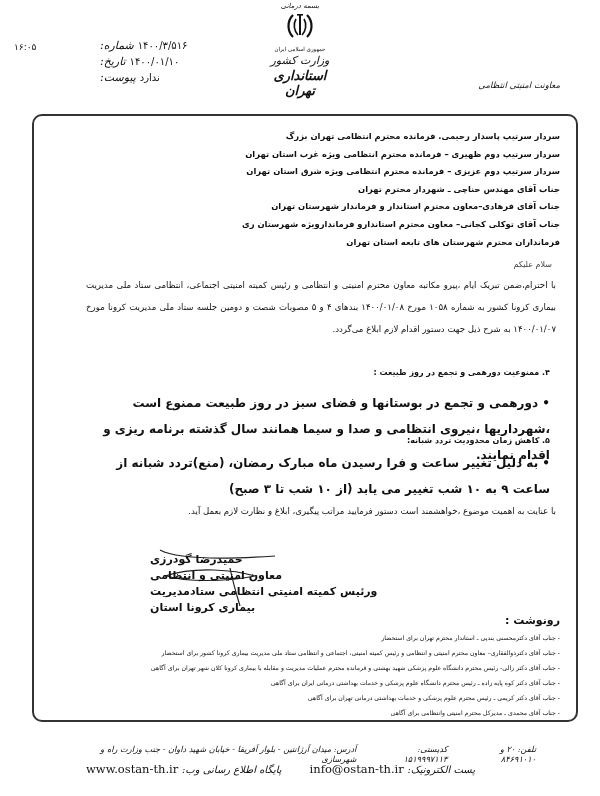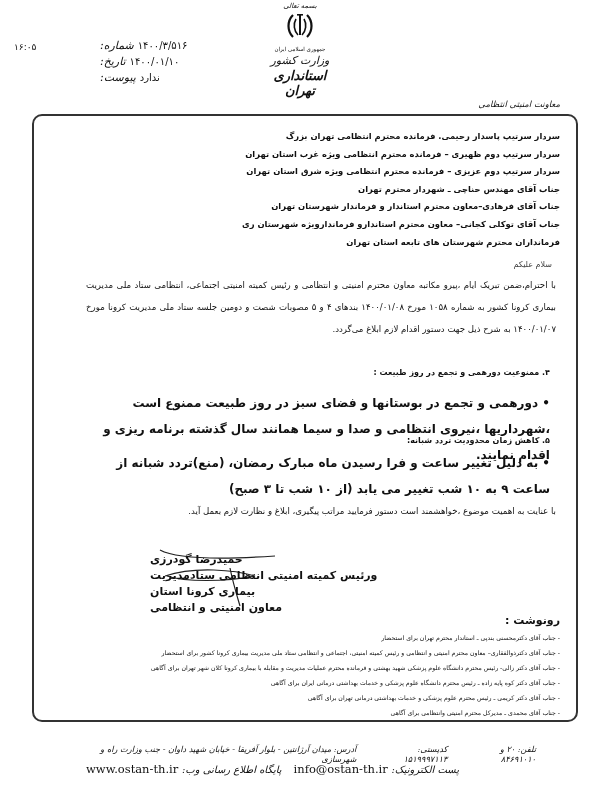--- a/index.html
+++ b/index.html
@@ -11,36 +11,36 @@
   .hdr-meta { left:100px; top:22px; width:145px; font-size:10px; line-height:16px;margin-top:16px; }
   .hdr-meta .row { display:flex; flex-direction:row-reverse; gap:4px; }
   .hdr-meta .lbl { font-family:"DejaVu Serif", serif; font-style:italic; font-size:11px; }
   .side-num { left:14px; top:42px; font-size:9px; }
   .emblem-wrap { left:262px; top:2px; width:76px; text-align:center; }
   .bismillah { font-size:7px; font-style:italic; font-family:"DejaVu Serif", serif; }
   .emblem { width:28px; height:30px; margin:1px auto 0; }
   .republic { font-size:5.5px; margin-top:1px; }
   .ministry { font-size:11px; font-family:"DejaVu Serif", serif; font-style:italic; margin-top:2px;text-align:center; }
   .governorate { font-size:13px; font-family:"DejaVu Serif", serif; font-style:italic; font-weight:bold; margin-top:1px; }
-  .dept { left:440px; top:99px; width:120px; font-size:8.5px; font-family:"DejaVu Serif", serif; font-style:italic; text-align:right; }
+  .dept { left:440px; top:80px; width:120px; font-size:8.5px; font-family:"DejaVu Serif", serif; font-style:italic; text-align:right; }
   
   .frame { left:32px; top:114px; width:546px; height:608px; border:2px solid #333; border-radius:10px; box-sizing:border-box; }
   .recips { top:128px; right:40px; font-size:8.4px; font-weight:bold; line-height:17.6px; text-align:right; }
   .greeting { top:260px; right:48px; font-size:8px; color:#444; }
   .para { top:274px; right:44px; width:470px; font-size:8.6px; line-height:22px; text-align:justify; text-align-last:right; }
   .item-h { font-size:8px; font-weight:bold; right:50px; text-align:right; }
   .bullet { font-size:12px; font-weight:bold; right:50px; width:470px; line-height:26px; }
   .closing { top:500px; right:44px; width:470px; font-size:8.6px; line-height:22px; }
   .sig { left:150px; top:552px; width:260px; font-size:11px; font-weight:bold; text-align:left; line-height:16px; }
   .sig-scribble { left:155px; top:548px; width:130px; height:60px; }
   .cc-title { top:614px; right:40px; font-size:11px; font-weight:bold; }
   .cc-list { top:630px; right:40px; width:520px; font-size:6.2px; line-height:15px; text-align:right; }
   .cc-list div::before { content:"-  "; }
   .footer1 { top:744px; left:76px; width:460px; font-size:8.2px; font-family:"DejaVu Serif", serif; font-style:italic; display:flex; flex-direction:row-reverse; gap:18px; }
-  .footer2 { top:762px; left:86px; width:420px; font-size:11.5px; font-family:"DejaVu Serif", serif; display:flex; flex-direction:row-reverse; gap:12px; }
+  .footer2 { top:762px; left:86px; width:420px; font-size:11.5px; font-family:"DejaVu Serif", serif; display:flex; flex-direction:row-reverse; gap:28px; }
   .footer2 .lbl { font-style:italic; font-size:10px; }
 </style>
 </head>
 <body>
 
 <div class="abs hdr-meta rtl">
   <div class="row">
     <span class="lbl">شماره:</span>
     <span>۱۴۰۰/۳/۵۱۶</span>
   </div>
@@ -49,21 +49,21 @@
     <span>۱۴۰۰/۰۱/۱۰</span>
   </div>
   <div class="row">
     <span class="lbl">پیوست:</span>
     <span>ندارد</span>
   </div>
 </div>
 <div class="abs side-num">۱۶:۰۵</div>
 
 <div class="abs emblem-wrap rtl">
-  <div class="bismillah">بسمه تعالی</div>
+  <div class="bismillah">بسمه درمانی</div>
   <svg class="emblem" viewBox="0 0 28 30">
     <path d="M7 4 C1 10 1 20 7 26" fill="none" stroke="#111" stroke-width="2.2"></path>
     <path d="M21 4 C27 10 27 20 21 26" fill="none" stroke="#111" stroke-width="2.2"></path>
     <path d="M10 8 C7 13 8 20 12 24 M18 8 C21 13 20 20 16 24" fill="none" stroke="#111" stroke-width="1.6"></path>
     <rect x="13" y="4" width="2" height="20" fill="#111"></rect>
     <rect x="11" y="3" width="6" height="1.6" fill="#111"></rect>
   </svg>
   <div class="republic">جمهوری اسلامی ایران</div>
   <div class="ministry">وزارت کشور</div>
   <div class="governorate">استانداری تهران</div>
@@ -92,22 +92,22 @@
 <div class="abs item-h rtl" style="top:436px;">۵.  کاهش زمان محدودیت تردد شبانه:</div>
 <div class="abs bullet rtl" style="top:450px;">•  به دلیل تغییر ساعت و فرا رسیدن ماه مبارک رمضان، (منع)تردد شبانه از ساعت ۹ به ۱۰ شب تغییر می یابد (از ۱۰ شب تا ۳ صبح)</div>
 
 <div class="abs closing rtl">با عنایت به اهمیت موضوع ،خواهشمند است دستور فرمایید مراتب پیگیری، ابلاغ و نظارت لازم بعمل آید.</div>
 
 <svg class="abs sig-scribble" viewBox="0 0 130 60">
   <path d="M5 2 C20 10 60 12 120 8 M10 28 C40 18 80 22 100 28 C70 34 30 34 12 28 M75 20 C78 35 82 48 85 58" fill="none" stroke="#222" stroke-width="1.2"></path>
 </svg>
 <div class="abs sig rtl">
   <div>حمیدرضا گودرزی</div>
+  <div>معاون امنیتی و انتظامی</div>
   <div>ورئیس کمیته امنیتی انتظامی ستادمدیریت بیماری کرونا استان</div>
-  <div>معاون امنیتی و انتظامی</div>
 </div>
 
 <div class="abs cc-title rtl">رونوشت :</div>
 <div class="abs cc-list rtl">
   <div>جناب آقای دکترمحسنی بندپی ـ استاندار محترم تهران برای استحضار</div>
   <div>جناب آقای دکترذوالفقاری– معاون محترم امنیتی و انتظامی و رئیس کمیته امنیتی، اجتماعی و انتظامی ستاد ملی مدیریت بیماری کرونا کشور برای استحضار</div>
   <div>جناب آقای دکتر زالی- رئیس محترم دانشگاه علوم پزشکی شهید بهشتی و فرمانده محترم عملیات مدیریت و مقابله با بیماری کرونا کلان شهر تهران برای آگاهی</div>
   <div>جناب آقای دکتر کوه پایه زاده ـ رئیس محترم دانشگاه علوم پزشکی و خدمات بهداشتی درمانی ایران برای آگاهی</div>
   <div>جناب آقای دکتر کریمی ـ رئیس محترم علوم پزشکی و خدمات بهداشتی درمانی تهران برای آگاهی</div>
   <div>جناب آقای محمدی ـ مدیرکل محترم امنیتی وانتظامی برای آگاهی</div>

